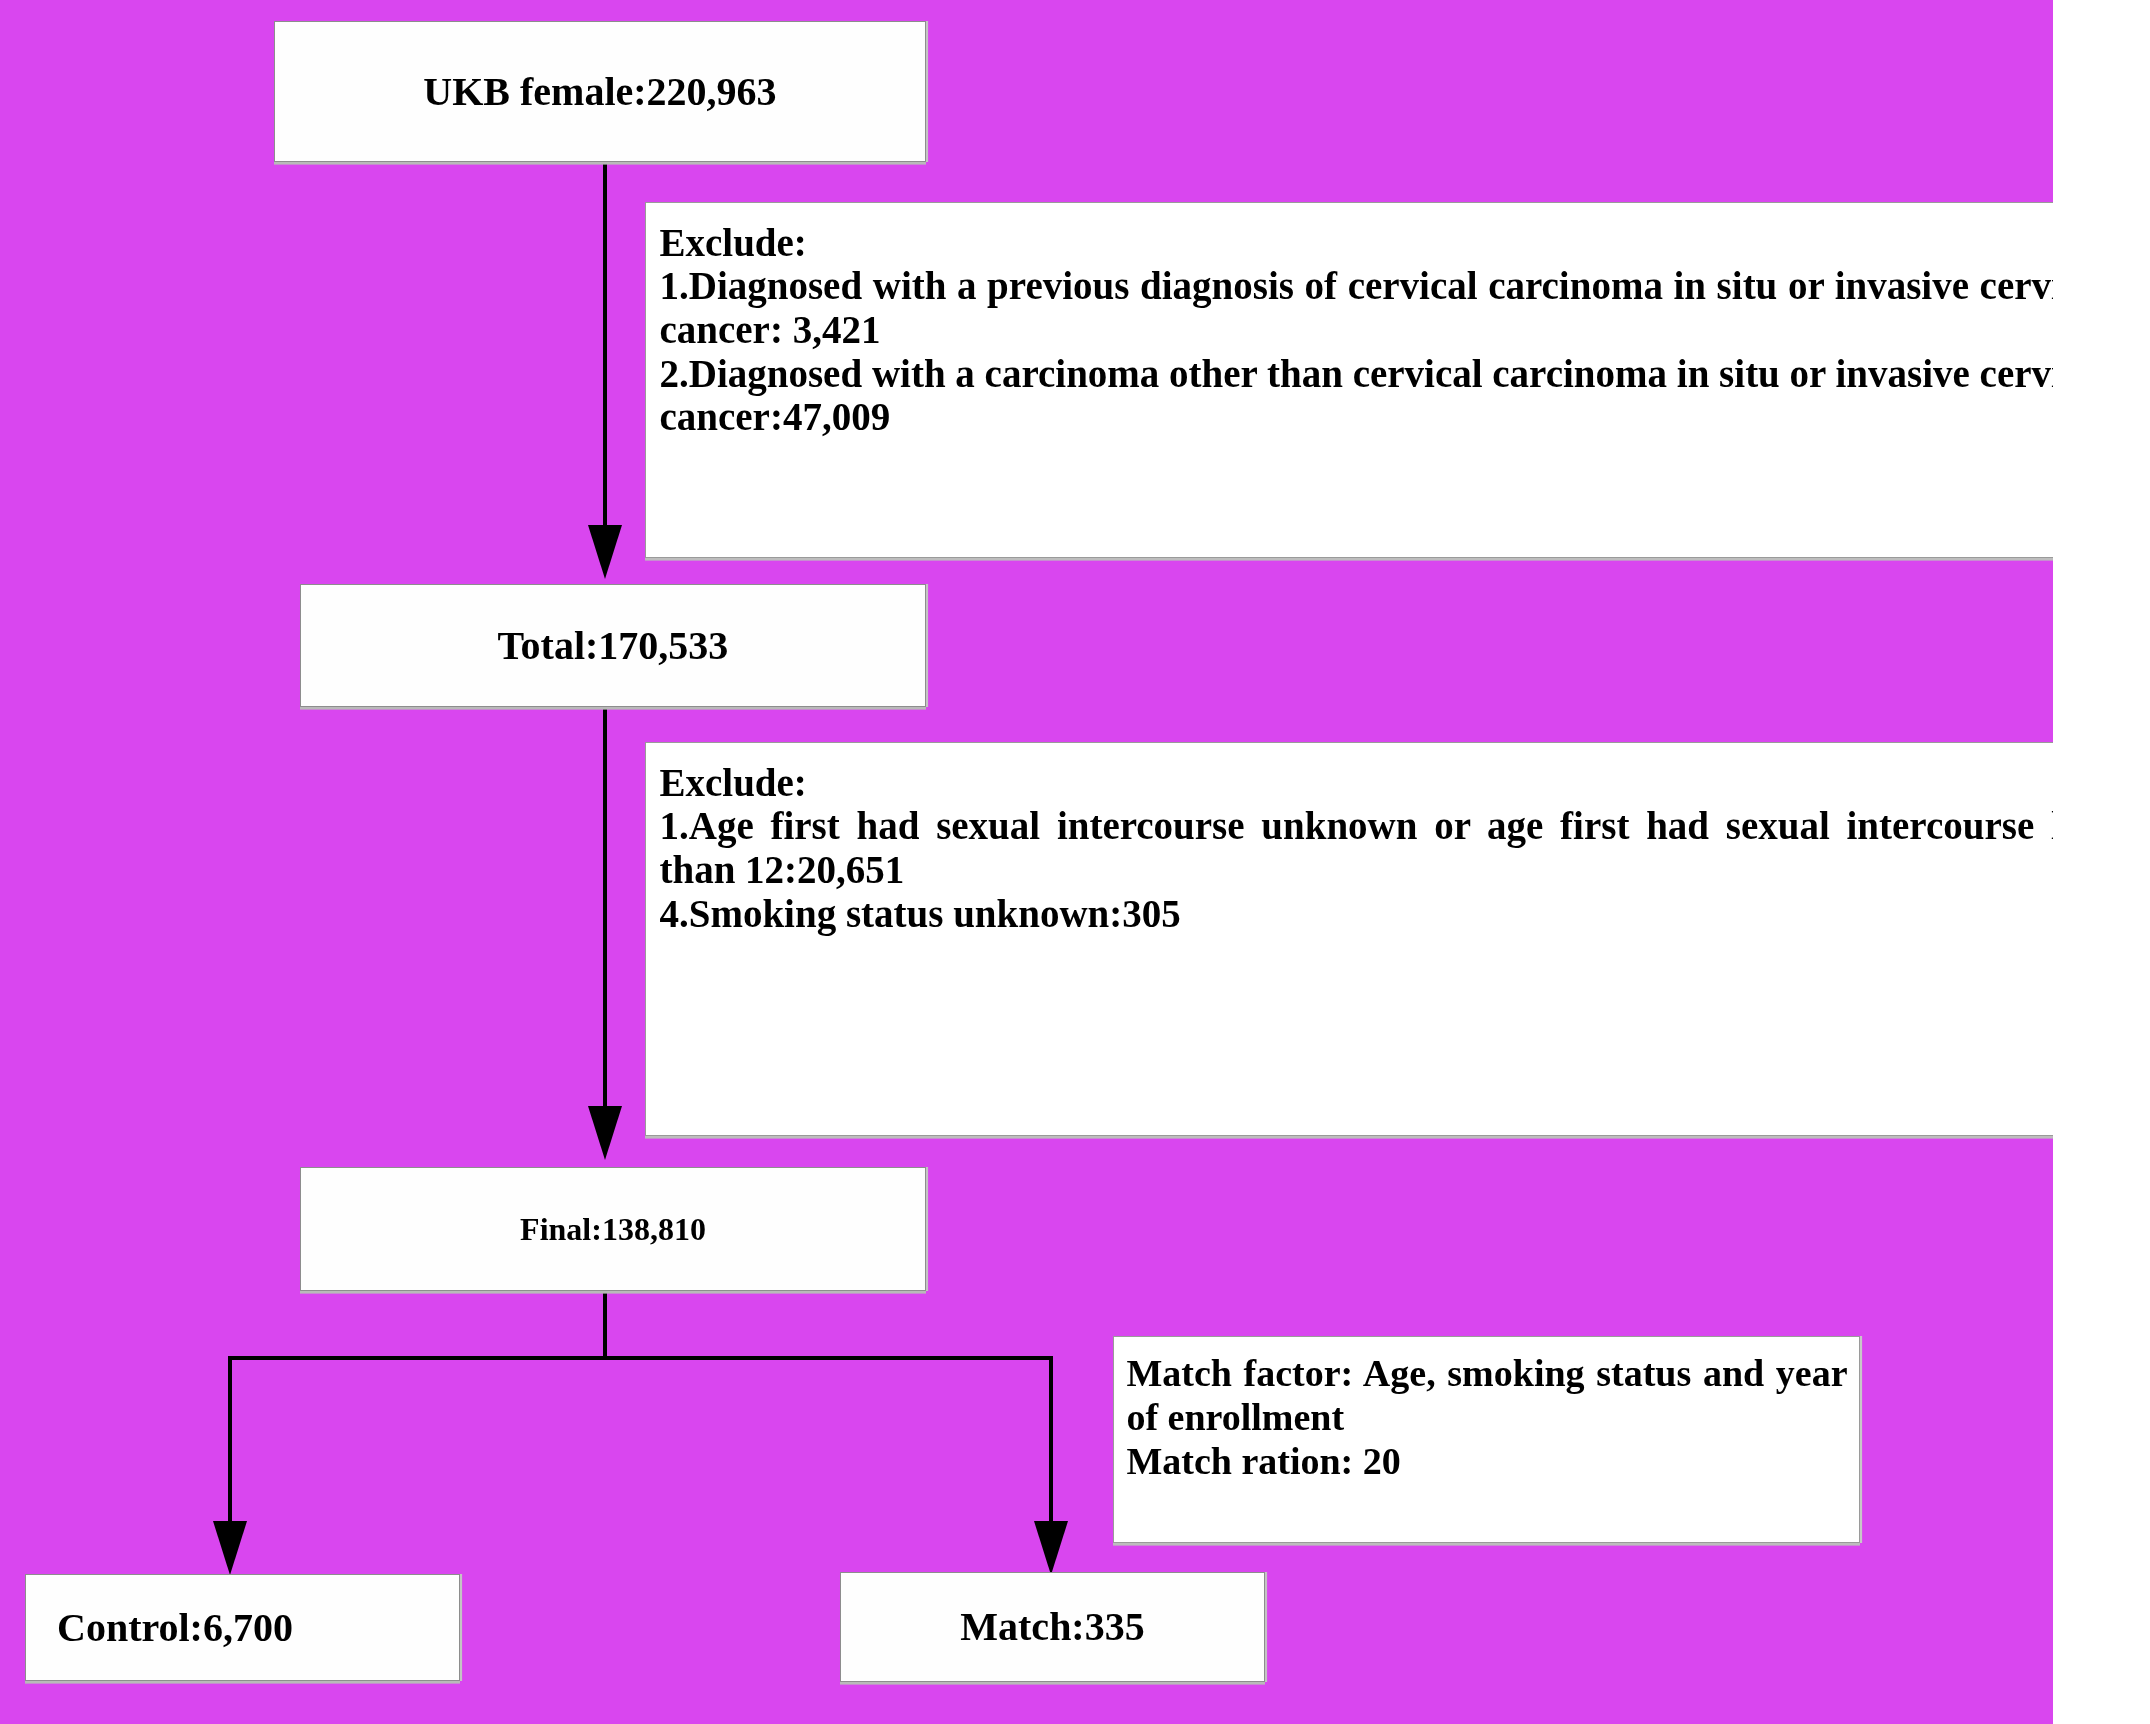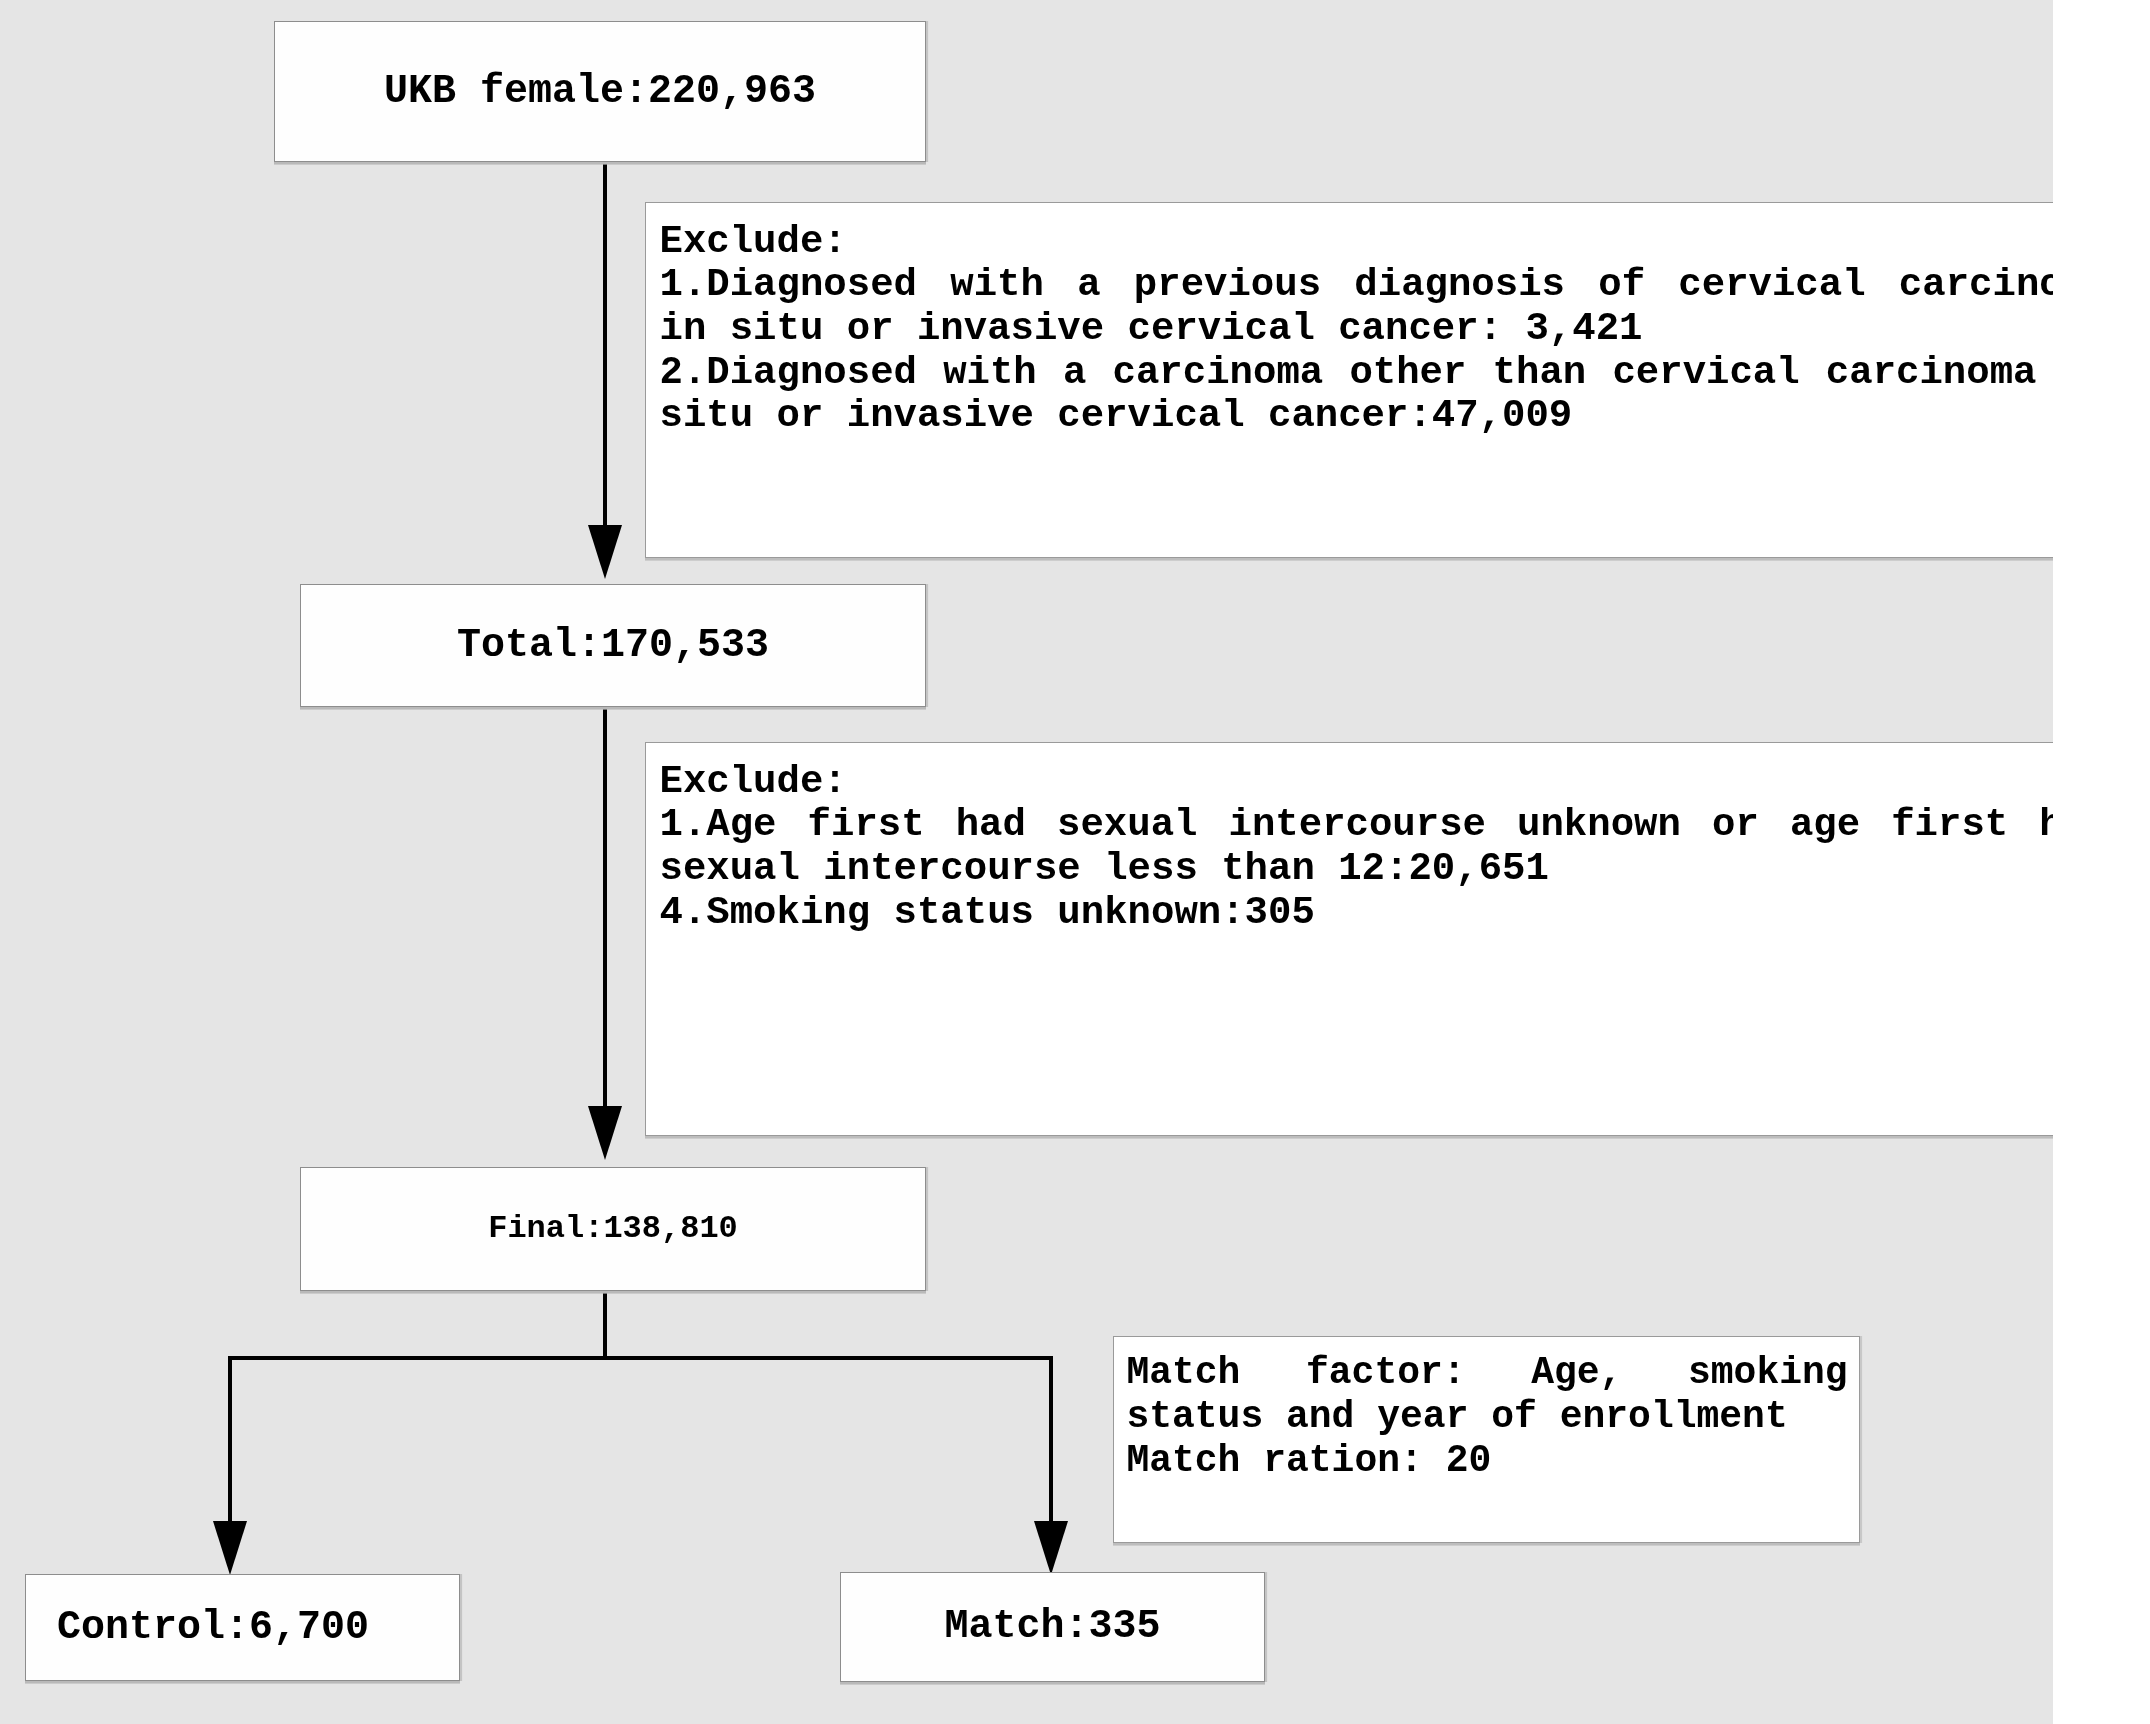--- a/index.html
+++ b/index.html
@@ -5,22 +5,22 @@
 <style>
   html, body {
     margin: 0;
     padding: 0;
     background: #ffffff;
   }
   #canvas {
     position: relative;
     width: 2053px;
     height: 1725px;
-    background: #e5e5e5;
-    font-family: Liberation Mono, monospace;
+    background: #d946ef;
+    font-family: Liberation Serif, serif;
     overflow: hidden;
   }
 
   
   .node {
     position: absolute;
     box-sizing: border-box;
     background: #fefefe;
     border: 1.6px solid #8d8d8d;
     box-shadow: 0 2.6px 0 0 #b9b9b9, 2.1px 0 0 0 #c4c4c4;

